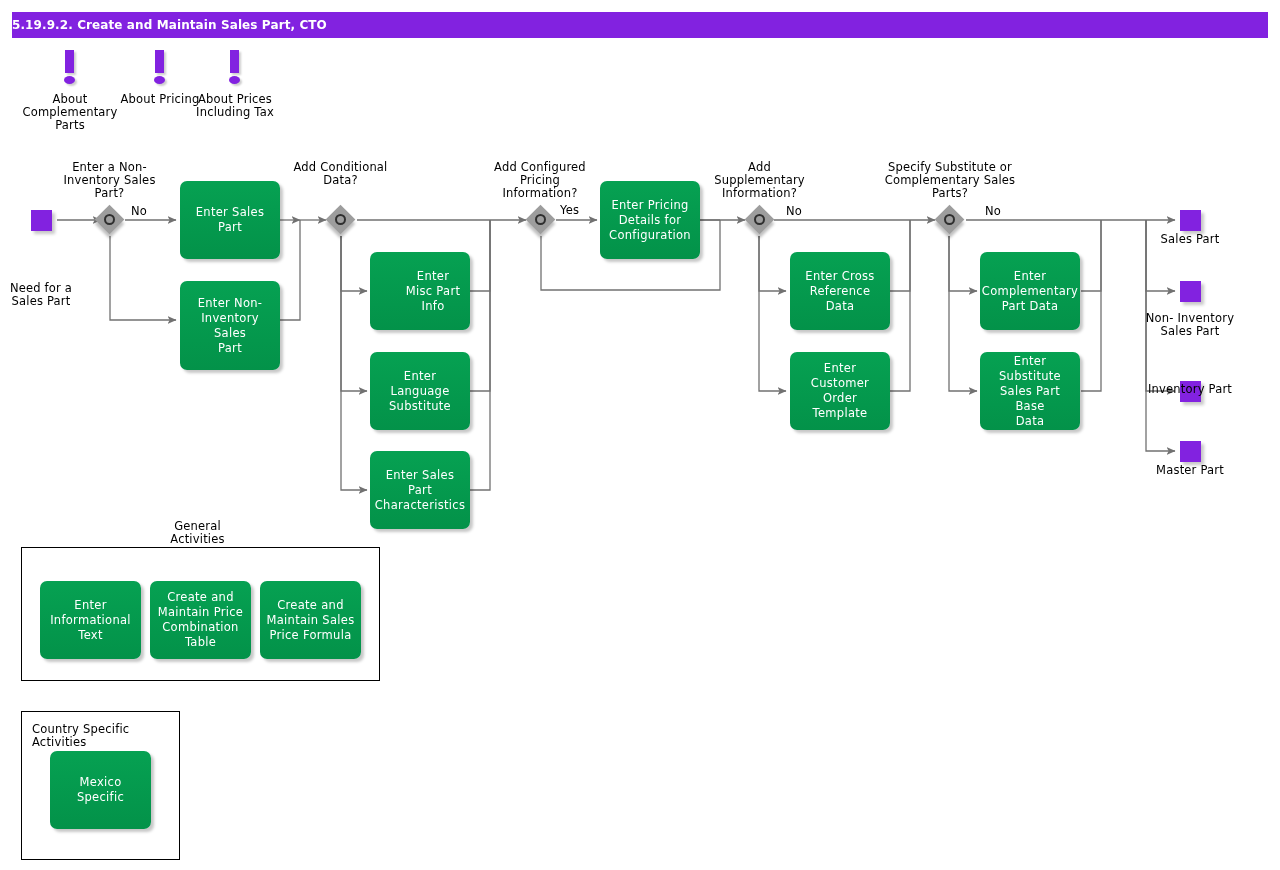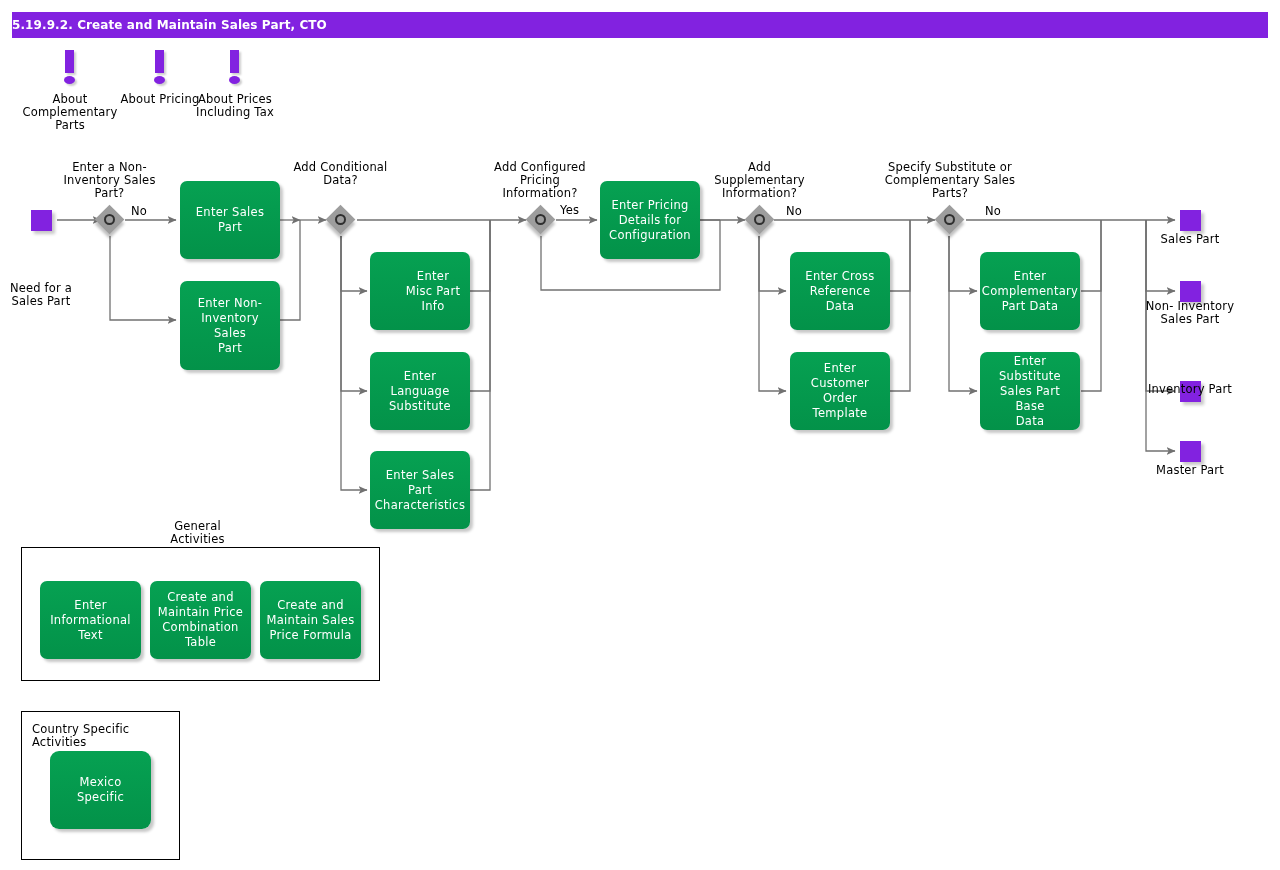--- a/index.html
+++ b/index.html
@@ -320,21 +320,21 @@
 Complementary
 Part Data</div>
 <div class="act" style="left:980px; top:352px; width:100px; height:78px; white-space:pre-line;text-align:center;">Enter Substitute
 Sales Part Base
 Data</div>
 
 <div class="term" style="left:1180px; top:210px;"></div>
 <div class="cap" style="left:1139px; top:233px; width:102px;">Sales Part</div>
 
 <div class="term" style="left:1180px; top:281px;"></div>
-<div class="cap" style="left:1139px; top:300px; width:102px;">Non-
+<div class="cap" style="left:1139px; top:312px; width:102px;">Non-
 Inventory
 Sales Part</div>
 
 <div class="term" style="left:1180px; top:381px;"></div>
 <div class="cap" style="left:1139px; top:383px; width:102px;">Inventory
 Part</div>
 
 <div class="term" style="left:1180px; top:441px;"></div>
 <div class="cap" style="left:1139px; top:464px; width:102px;">Master Part</div>
 
@@ -347,13 +347,13 @@
 <div class="act" style="left:150px; top:581px; width:101px; height:78px; white-space:pre-line;">Create and
 Maintain Price
 Combination
 Table</div>
 <div class="act" style="left:260px; top:581px; width:101px; height:78px; white-space:pre-line;">Create and
 Maintain Sales
 Price Formula</div>
 
 <div class="group" style="left:21px; top:711px; width:159px; height:149px;"></div>
 <div class="cap left" style="left:32px; top:723px; width:150px;">Country Specific Activities</div>
-<div class="act" style="left:50px; top:751px; width:101px; height:78px; white-space:pre-line;border-radius:9px;">Mexico Specific</div>
+<div class="act" style="left:50px; top:751px; width:101px; height:78px; white-space:pre-line;">Mexico Specific</div>
 
 </body></html>

